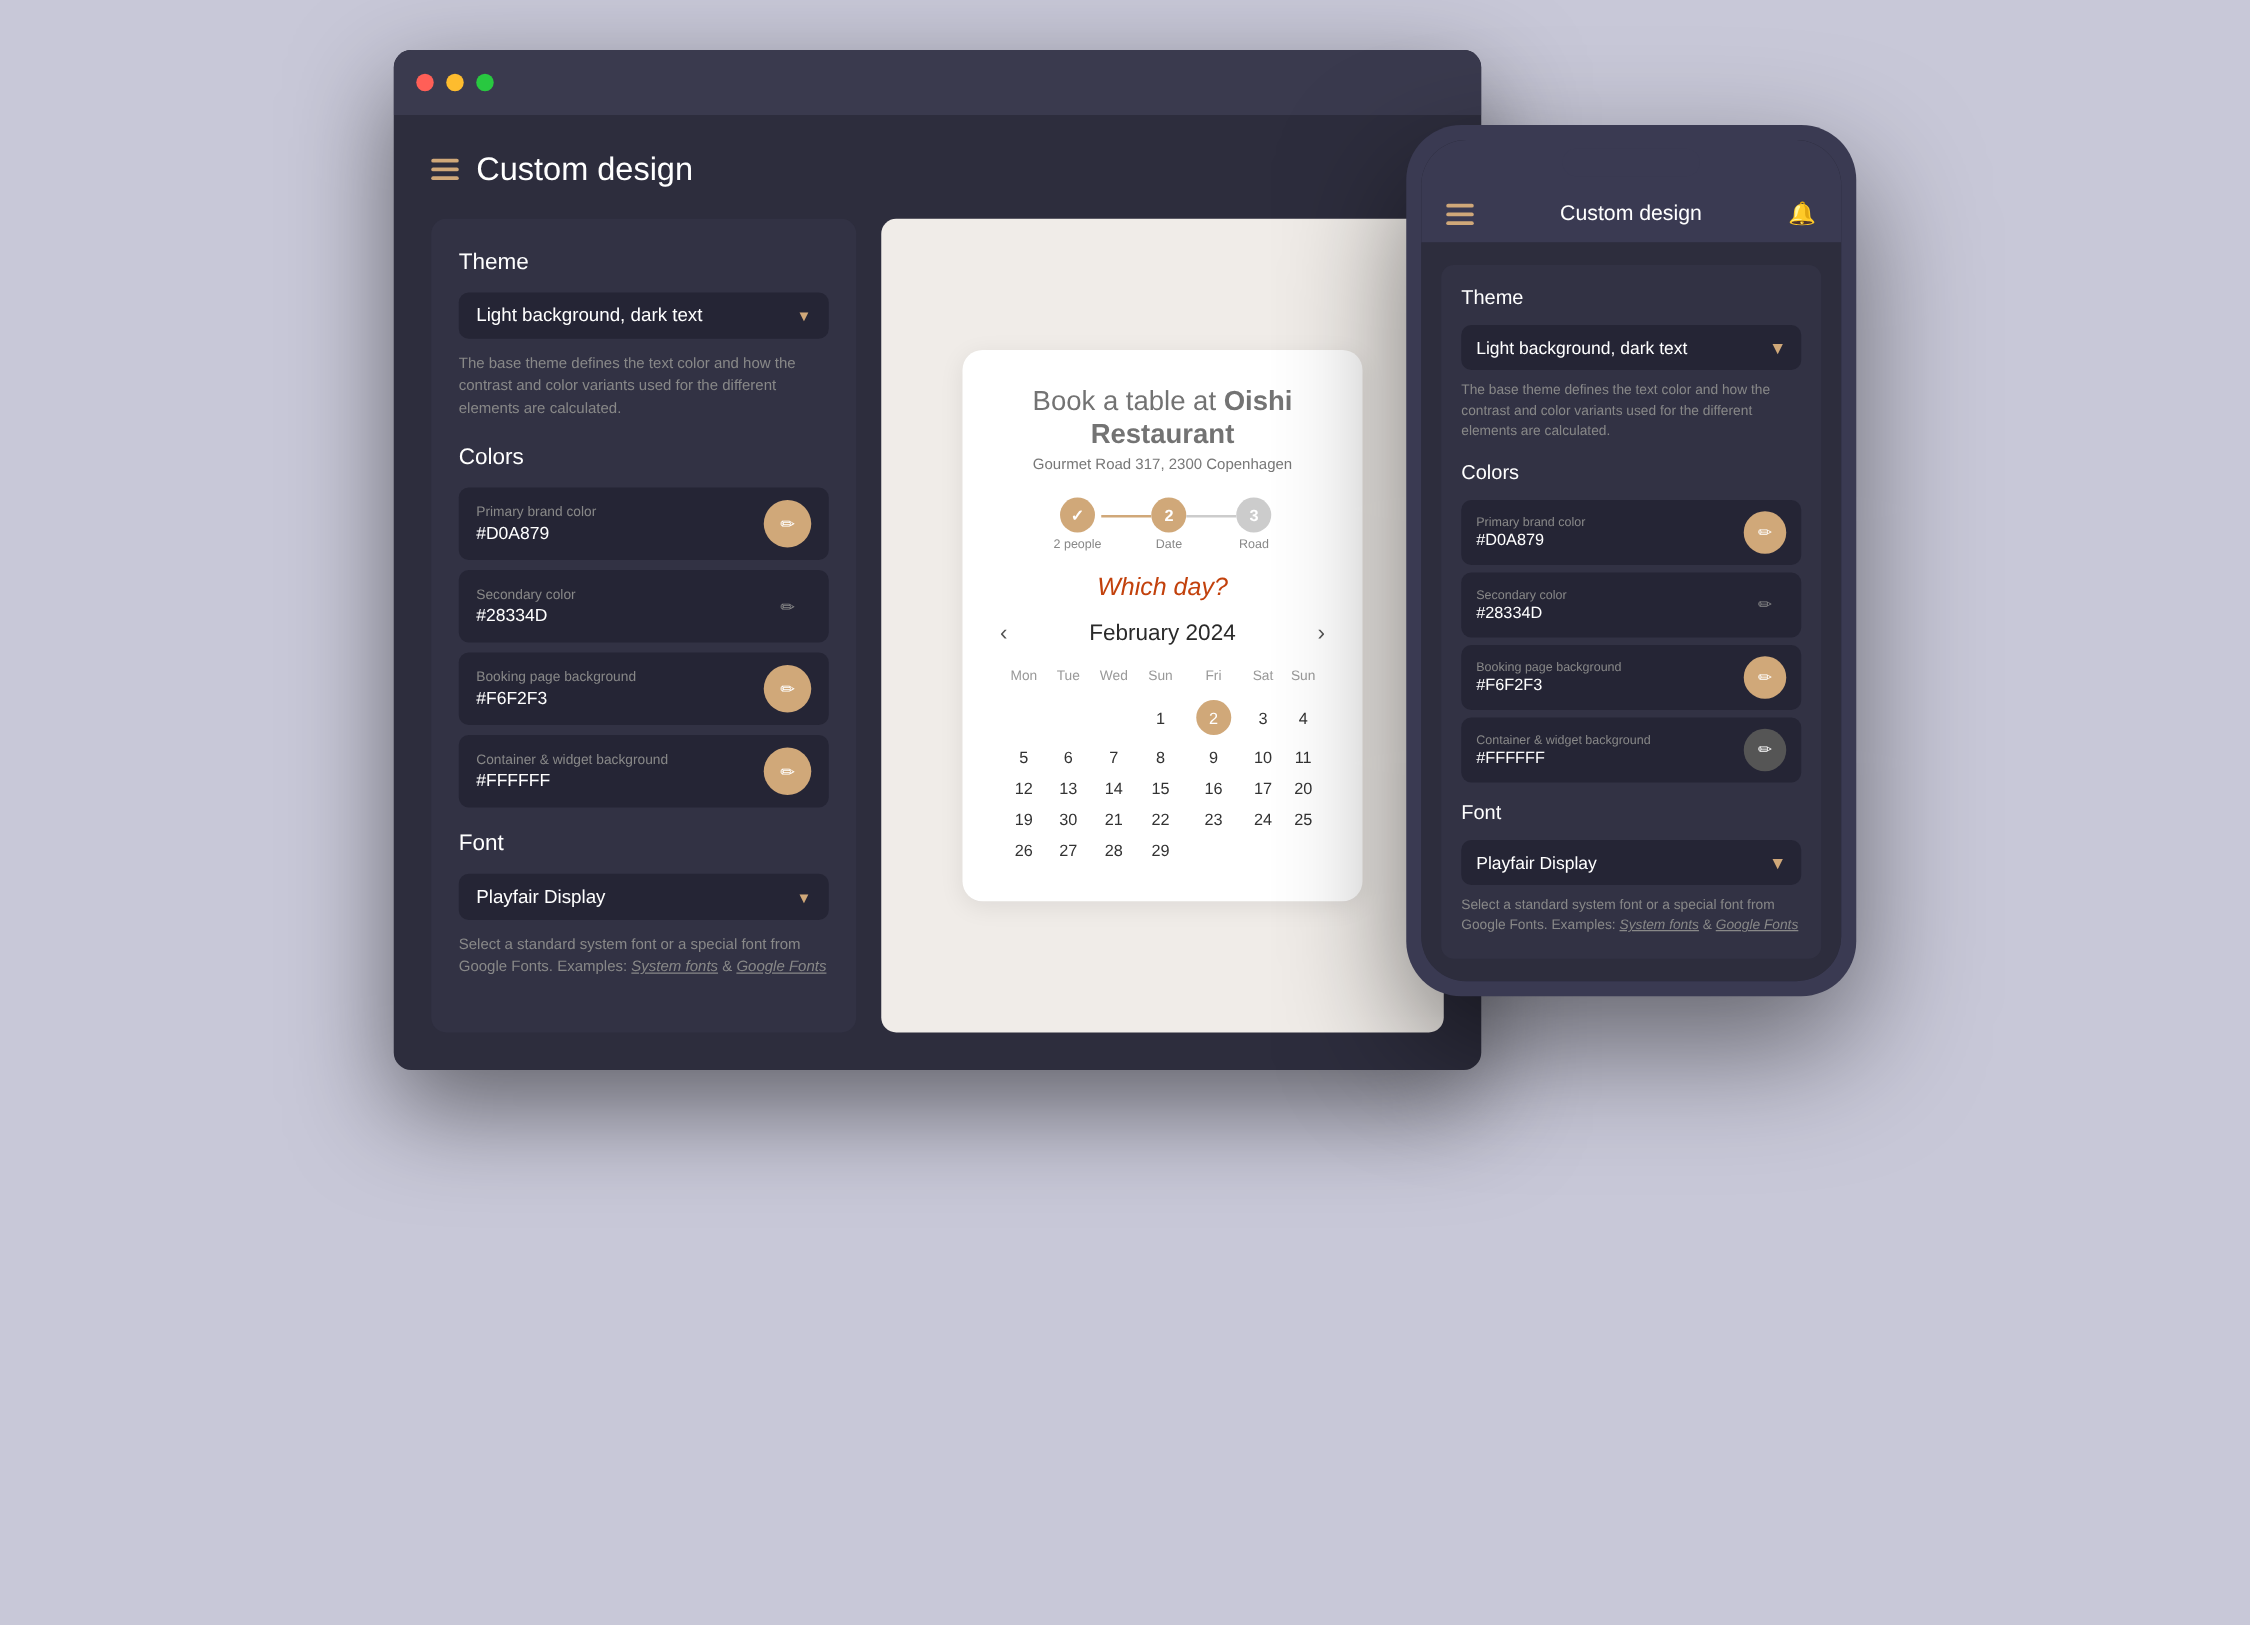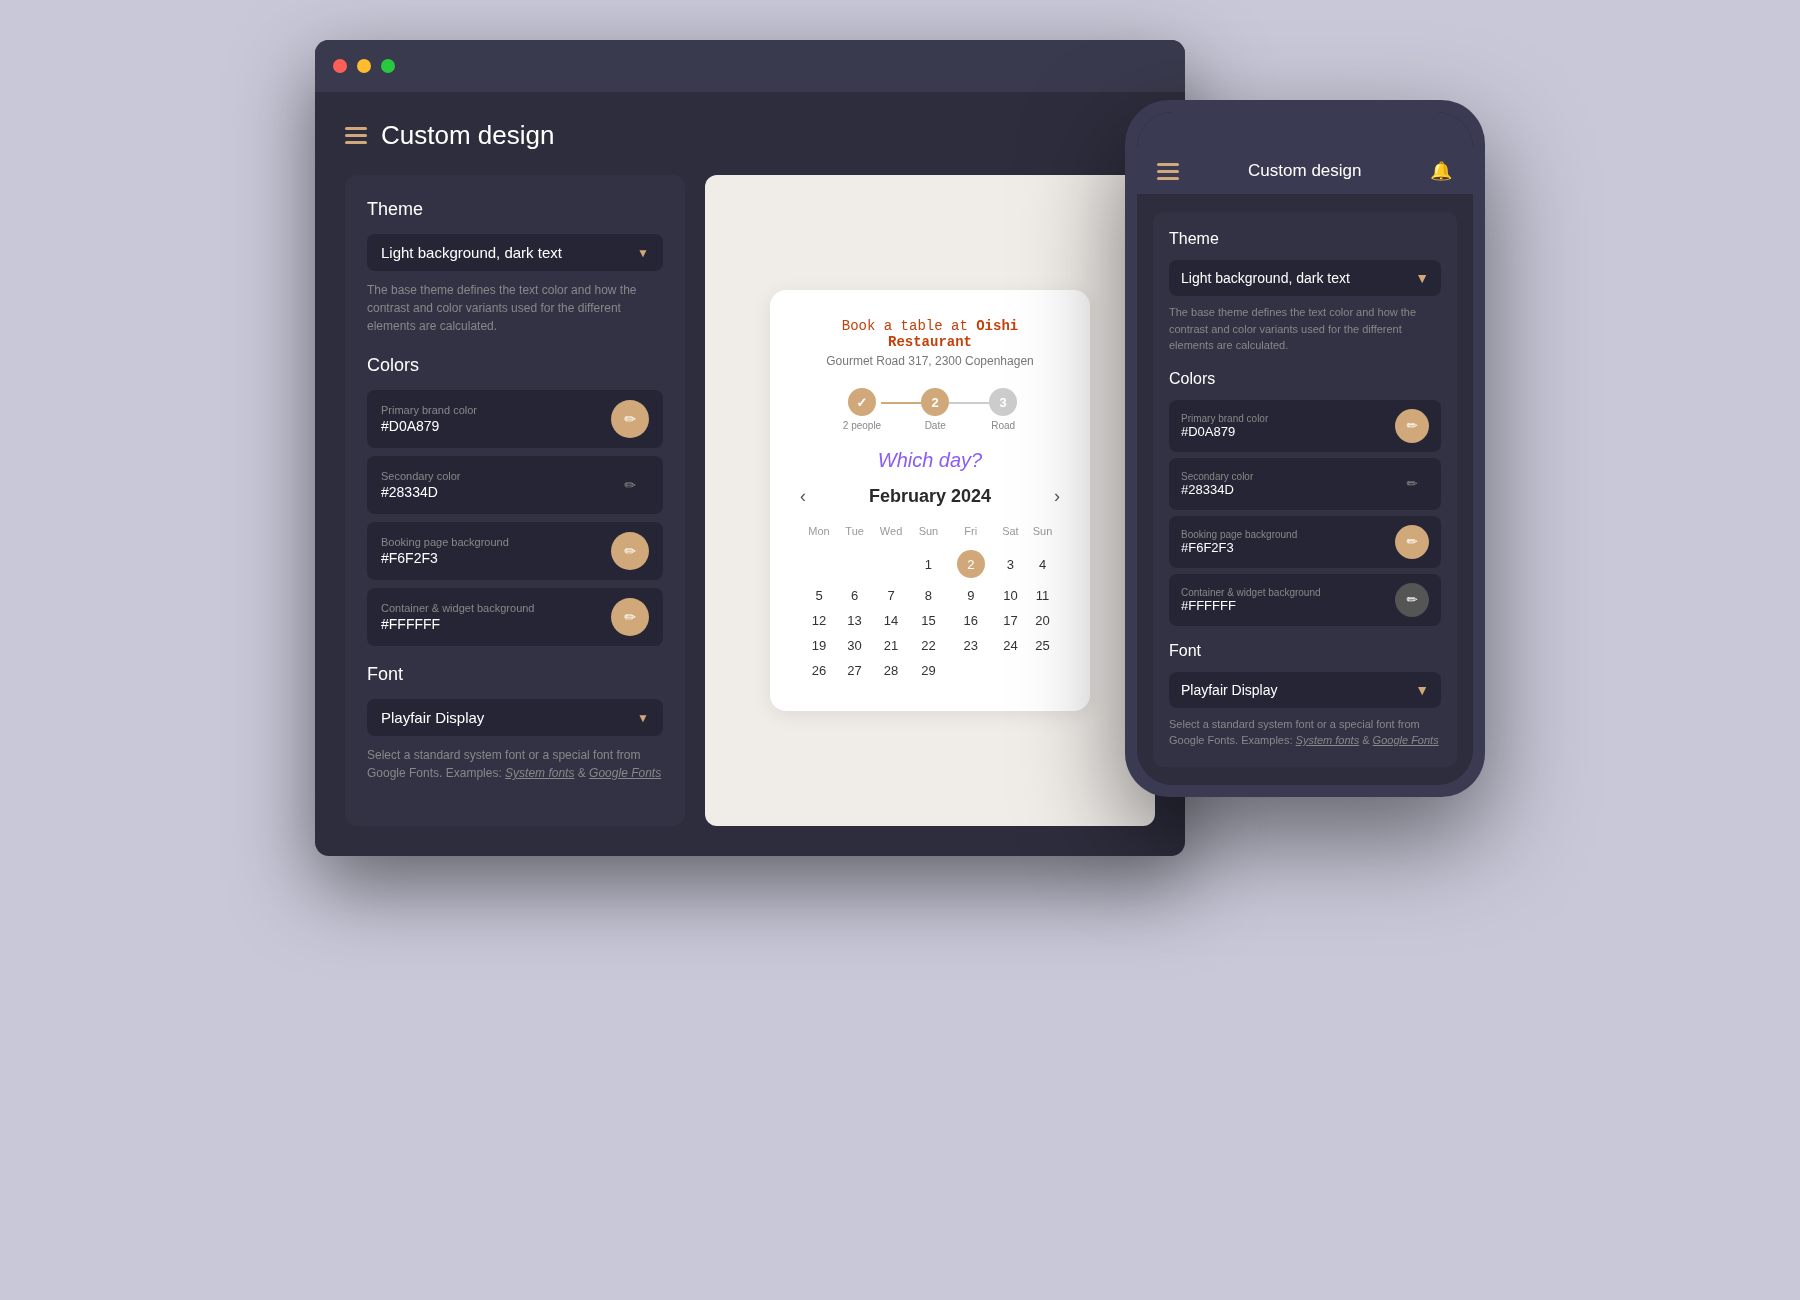--- a/index.html
+++ b/index.html
@@ -173,24 +173,23 @@
     .booking-widget {
       background: #fff;
       border-radius: 16px;
       padding: 28px 30px;
       width: 320px;
       box-shadow: 0 4px 20px rgba(0,0,0,0.08);
     }
 
     .booking-header-title {
       text-align: center;
-      font-size: 14px;
-      color: #c2410c;
+      font-size: 22px;
+      color: #737373;
       margin-bottom: 4px;
-      font-family: Liberation Mono, monospace;
     }
 
     .booking-header-title strong {
       font-weight: 700;
     }
 
     .booking-address {
       text-align: center;
       color: #777;
       font-size: 12px;
@@ -237,21 +236,21 @@
       margin-bottom: 14px;
     }
 
     .step-line.inactive {
       background: #ccc;
     }
 
     .calendar-question {
       text-align: center;
       font-size: 20px;
-      color: #8b5cf6;
+      color: #c2410c;
       margin-bottom: 14px;
       font-style: italic;
     }
 
     .calendar-nav {
       display: flex;
       align-items: center;
       justify-content: space-between;
       margin-bottom: 14px;
     }
@@ -259,21 +258,21 @@
     .cal-nav-btn {
       background: none;
       border: none;
       cursor: pointer;
       font-size: 18px;
       color: #555;
     }
 
     .cal-month {
       font-size: 18px;
-      font-weight: 700;
+      font-weight: 400;
       color: #2a2a2a;
     }
 
     .calendar-grid {
       width: 100%;
       border-collapse: collapse;
     }
 
     .calendar-grid th {
       font-size: 11px;

